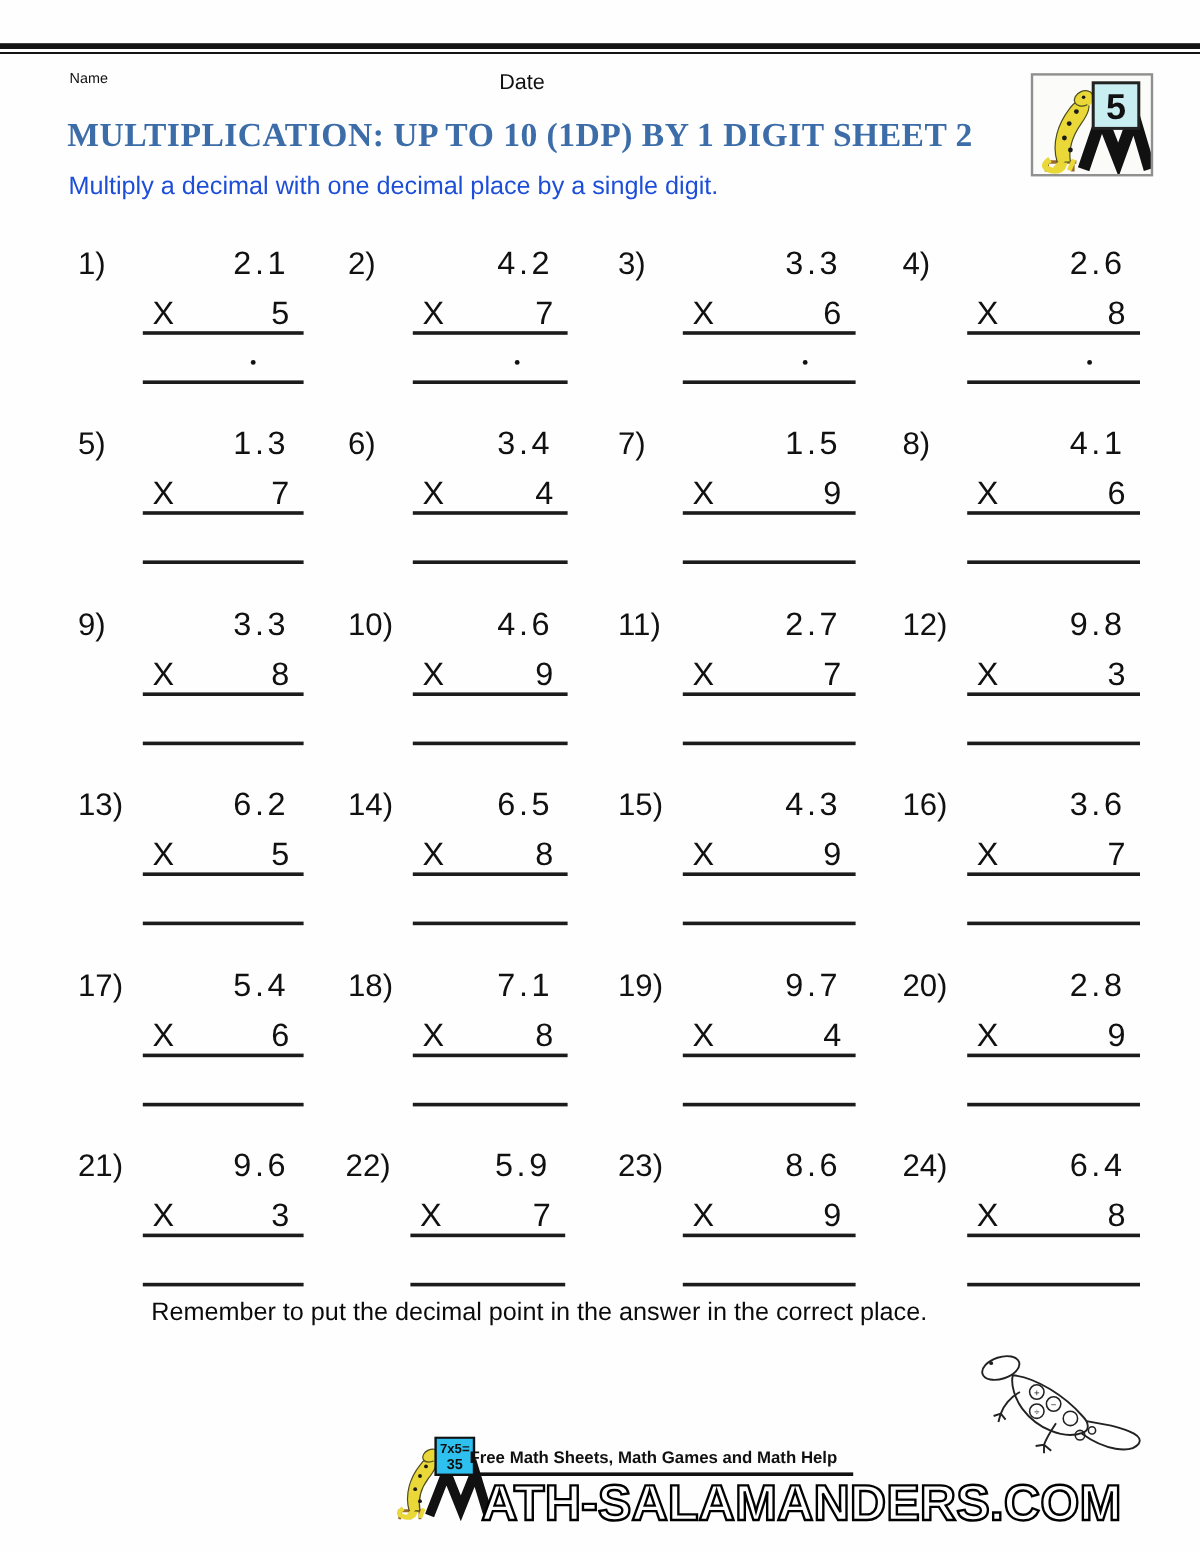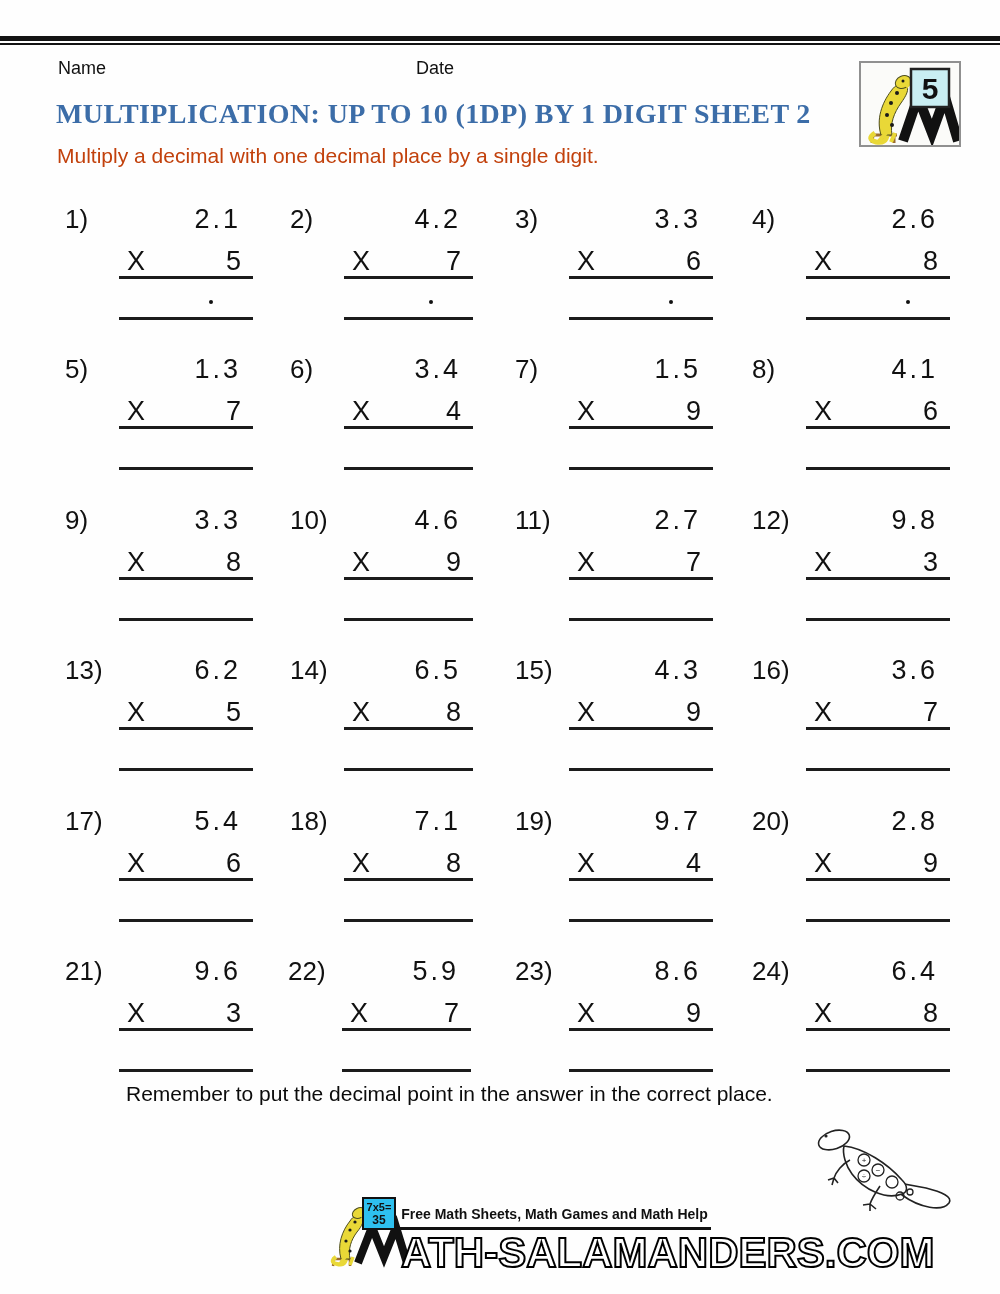--- a/index.html
+++ b/index.html
@@ -2,27 +2,27 @@
 <html><head>
 <meta charset="utf-8">
 <style>
   html,body{margin:0;padding:0;background:#fff;}
   .page{position:relative;width:1000px;height:1294px;background:#fefefe;overflow:hidden;
         font-family:"Liberation Sans", sans-serif;color:#111;}
 
   .top-rule{position:absolute;left:0;top:36px;width:1000px;height:10px;
     background:linear-gradient(to bottom,#141414 0 5px,#ffffff 5px 7px,#141414 7px 9px,transparent 9px);}
 
-  .name-label{position:absolute;left:58px;top:58px;font-size:18px;}
+  .name-label{position:absolute;left:58px;top:58px;font-size:12px;}
   .date-label{position:absolute;left:416px;top:58px;font-size:18px;}
 
   .title{position:absolute;left:56px;top:98px;margin:0;width:820px;
     font-family:"Liberation Serif", serif;font-weight:600;font-size:28px;
     color:#3c6da8;letter-spacing:0.4px;white-space:nowrap;}
-  .subtitle{position:absolute;left:57px;top:144px;margin:0;font-size:21px;color:#c2410c;}
+  .subtitle{position:absolute;left:57px;top:144px;margin:0;font-size:21px;color:#1d4ed8;}
 
   .grade-logo{position:absolute;left:859px;top:61px;width:102px;height:86px;
     border:2px solid #909090;background:#fbfbf9;box-sizing:border-box;}
 
   
   #problems-grid{position:absolute;left:0;top:0;}
   .problem{position:absolute;}
   .p-top{display:flex;height:45px;line-height:34px;font-size:26px;}
   .p-label{white-space:nowrap;}
   .p-num{margin-left:auto;padding-right:12px;font-size:27px;letter-spacing:3px;}
@@ -34,21 +34,21 @@
        border-bottom:3px solid #1c1c1c;position:relative;}
   .p-dot{position:absolute;right:40px;bottom:13px;width:4px;height:4px;
        border-radius:50%;background:#111;}
 
   .reminder{position:absolute;left:126px;top:1082px;margin:0;font-size:21px;color:#0b0b0b;}
 
   .gecko{position:absolute;left:806px;top:1122px;}
 
   .footer{position:absolute;left:0;top:1195px;width:1000px;height:80px;}
   .footer-mascot{position:absolute;left:328px;top:2px;}
-  .tagline{position:absolute;left:398px;top:11px;width:313px;text-align:center;
+  .tagline{position:absolute;left:388px;top:11px;width:313px;text-align:center;
        font-size:14px;font-weight:bold;color:#101010;}
   .footer-rule{position:absolute;left:397px;top:32px;width:314px;height:3px;background:#111;}
   .wordmark{position:absolute;left:401px;top:34px;font-size:42px;font-weight:bold;
        letter-spacing:0px;color:#ffffff;-webkit-text-stroke:2px #000;white-space:nowrap;}
 </style>
 </head>
 <body>
 
 <div class="page">
 

